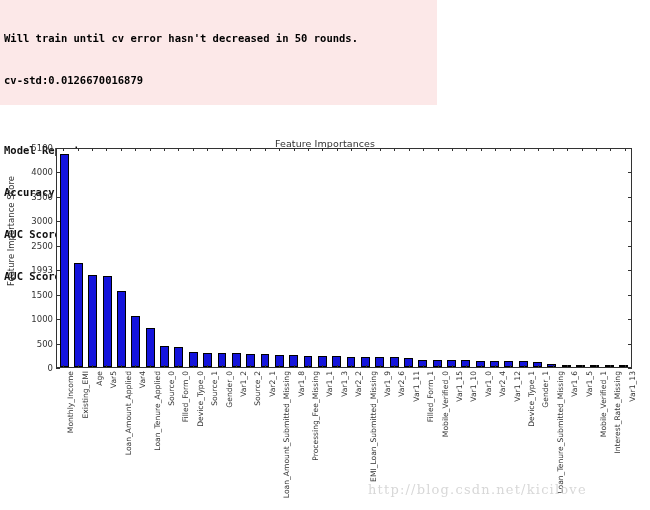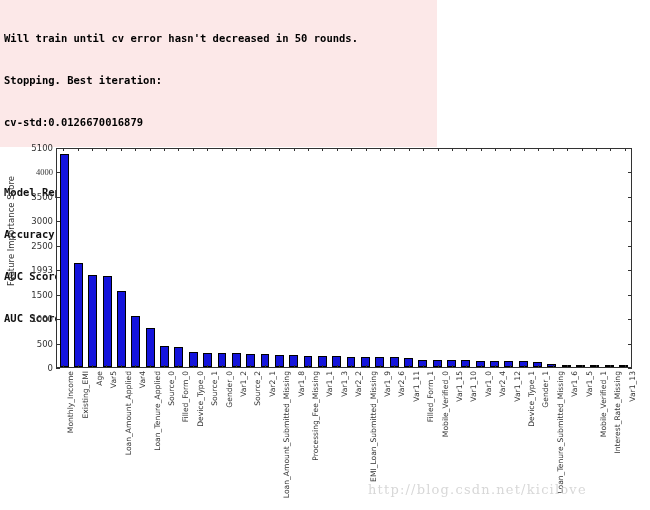--- a/index.html
+++ b/index.html
@@ -63,45 +63,45 @@
     position:absolute;left:368px;top:482px;
     font-family:"DejaVu Serif","Liberation Serif",serif;
     font-size:13px;color:#d8d8d8;letter-spacing:1.2px;white-space:nowrap;
   }
 </style>
 </head>
 <body>
 
 <div id="console-warning">
   <div>Will train until cv error hasn't decreased in 50 rounds.</div>
-  <div>Stopping. Best iteration:</div>
   <div class="cvline">
     <span>cv-std:0.0126670016879</span>
   </div>
 </div>
 
 <div id="model-report">
   <div>Model Report</div>
   <div>Accuracy : 0.9854</div>
   <div>AUC Score (Train): 0.885261</div>
   <div>AUC Score (Test): 0.849430</div>
 </div>
 
 <div id="figure">
+  <div id="chart-title">Feature Importances</div>
   <div id="ylabel">Feature Importance Score</div>
   <div id="ytick-col">
       <div class="ytick" style="top: 220px;">0</div>
       <div class="ytick" style="top: 195.556px;">500</div>
       <div class="ytick" style="top: 171.111px;">1000</div>
       <div class="ytick" style="top: 146.667px;">1500</div>
       <div class="ytick" style="top: 122.222px;">1993</div>
       <div class="ytick" style="top: 97.7778px;">2500</div>
       <div class="ytick" style="top: 73.3333px;">3000</div>
       <div class="ytick" style="top: 48.8889px;">3500</div>
-      <div class="ytick" style="top: 24.4444px; font-family: Liberation Serif, serif;">4000</div>
+      <div class="ytick" style="top: 24.4444px;">4000</div>
       <div class="ytick" style="top: 0px;">5100</div>
     </div>
   <div id="plot">
     <div id="bars">
         <div class="barslot">
           <div class="bar" title="Monthly_Income: 4360" style="height: 213.156px; background: rgb(20, 20, 220); border-color: rgb(0, 0, 0);"></div>
         </div>
         <div class="barslot">
           <div class="bar" title="Existing_EMI: 2120" style="height: 103.644px; background: rgb(20, 20, 220); border-color: rgb(0, 0, 0);"></div>
         </div>

